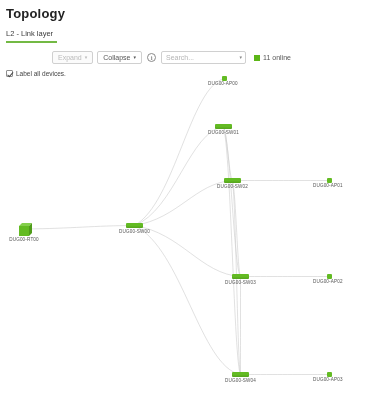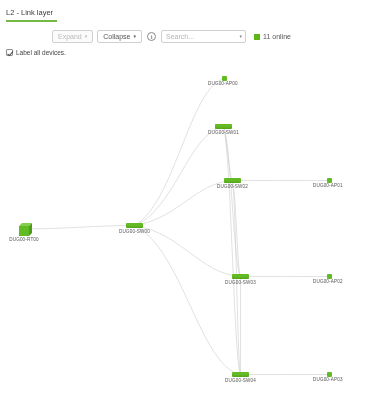--- a/index.html
+++ b/index.html
@@ -243,20 +243,21 @@
     height: 5px;
     background: #63bb23;
     border-radius: 1px;
   }
 </style>
 </head>
 <body>
 
 <div>
 
+  <div class="page-title">Topology</div>
 
   <div class="tabbar">
     <div class="tab active">L2 - Link layer</div>
   </div>
 
   <div class="toolbar">
     <div class="btn disabled">
       <span>Expand</span>
       <span class="caret">▾</span>
     </div>

